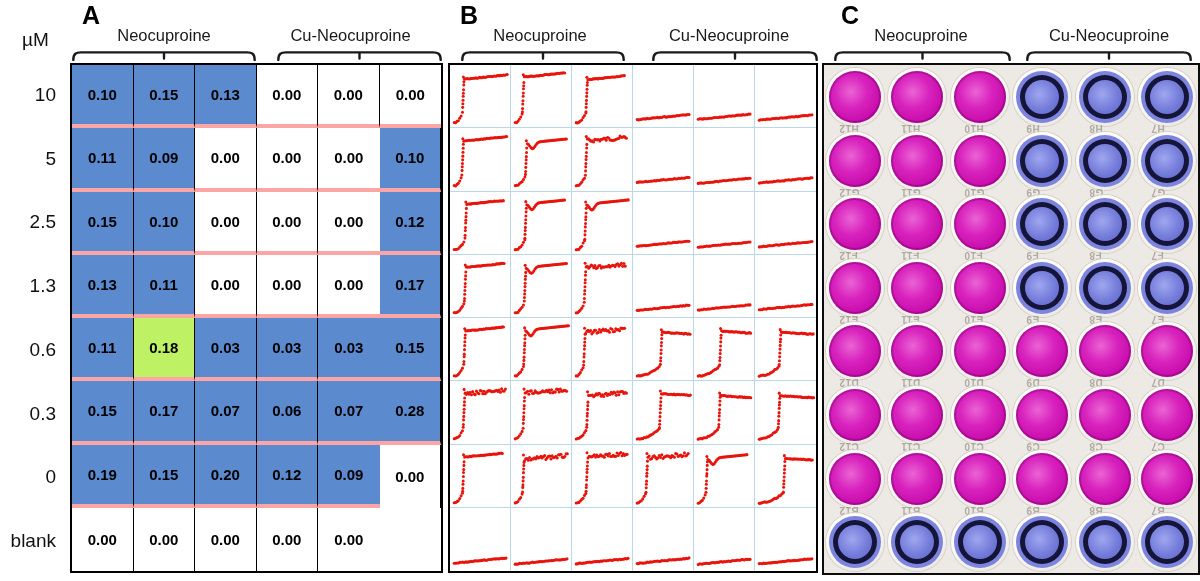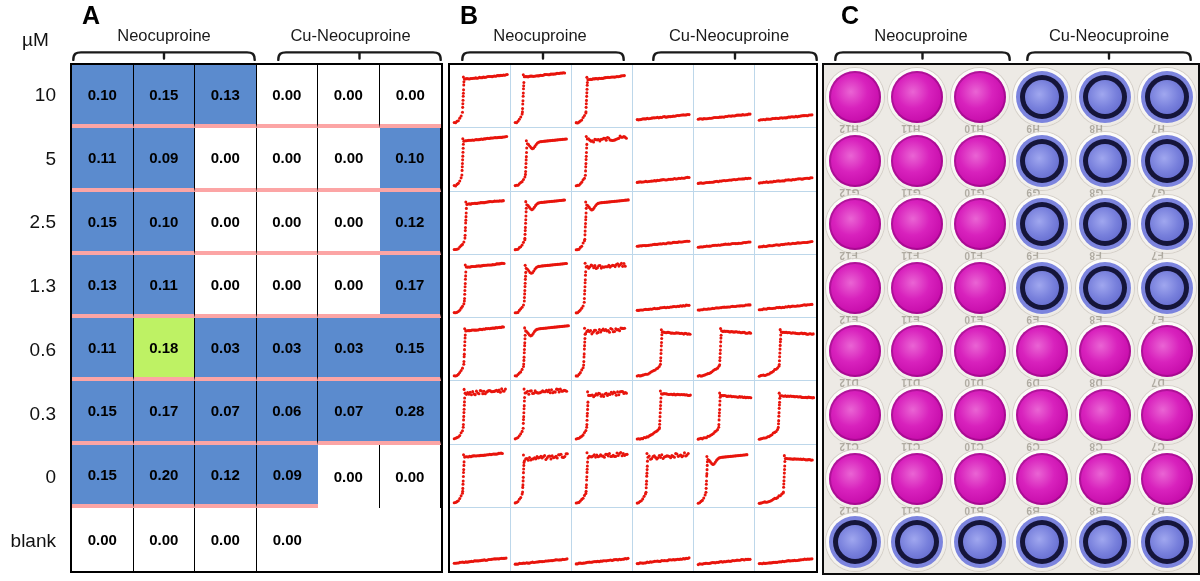--- a/index.html
+++ b/index.html
@@ -103,20 +103,21 @@
       <div class="acell" style="background: rgb(91, 139, 206);">0.03</div>
       <div class="acell" style="background: rgb(91, 139, 206);">0.03</div>
       <div class="acell c6" style="background: rgb(91, 139, 206);">0.03</div>
       <div class="acell" style="background: rgb(91, 139, 206);">0.15</div>
       <div class="acell" style="background: rgb(91, 139, 206);">0.15</div>
       <div class="acell" style="background: rgb(91, 139, 206);">0.17</div>
       <div class="acell" style="background: rgb(91, 139, 206);">0.07</div>
       <div class="acell" style="background: rgb(91, 139, 206);">0.06</div>
       <div class="acell c6" style="background: rgb(91, 139, 206);">0.07</div>
       <div class="acell" style="background: rgb(91, 139, 206);">0.28</div>
+      <div class="acell" style="background: rgb(91, 139, 206);">0.19</div>
       <div class="acell" style="background: rgb(91, 139, 206);">0.15</div>
       <div class="acell" style="background: rgb(91, 139, 206);">0.20</div>
       <div class="acell" style="background: rgb(91, 139, 206);">0.12</div>
       <div class="acell c6" style="background: rgb(91, 139, 206);">0.09</div>
       <div class="acell r8">0.00</div>
       <div class="acell r8">0.00</div>
       <div class="acell r8">0.00</div>
       <div class="acell r8">0.00</div>
       <div class="acell r8">0.00</div>
       <div class="acell c6 r8">0.00</div>

